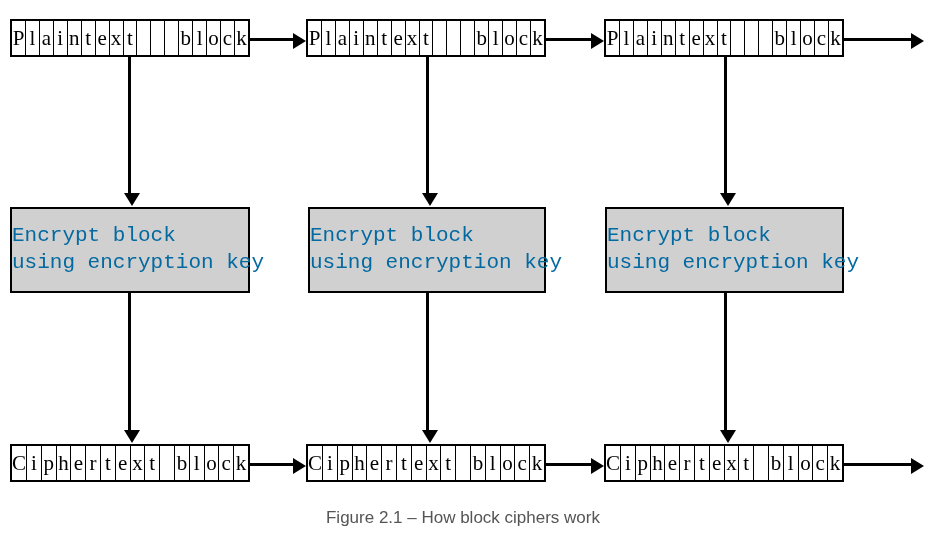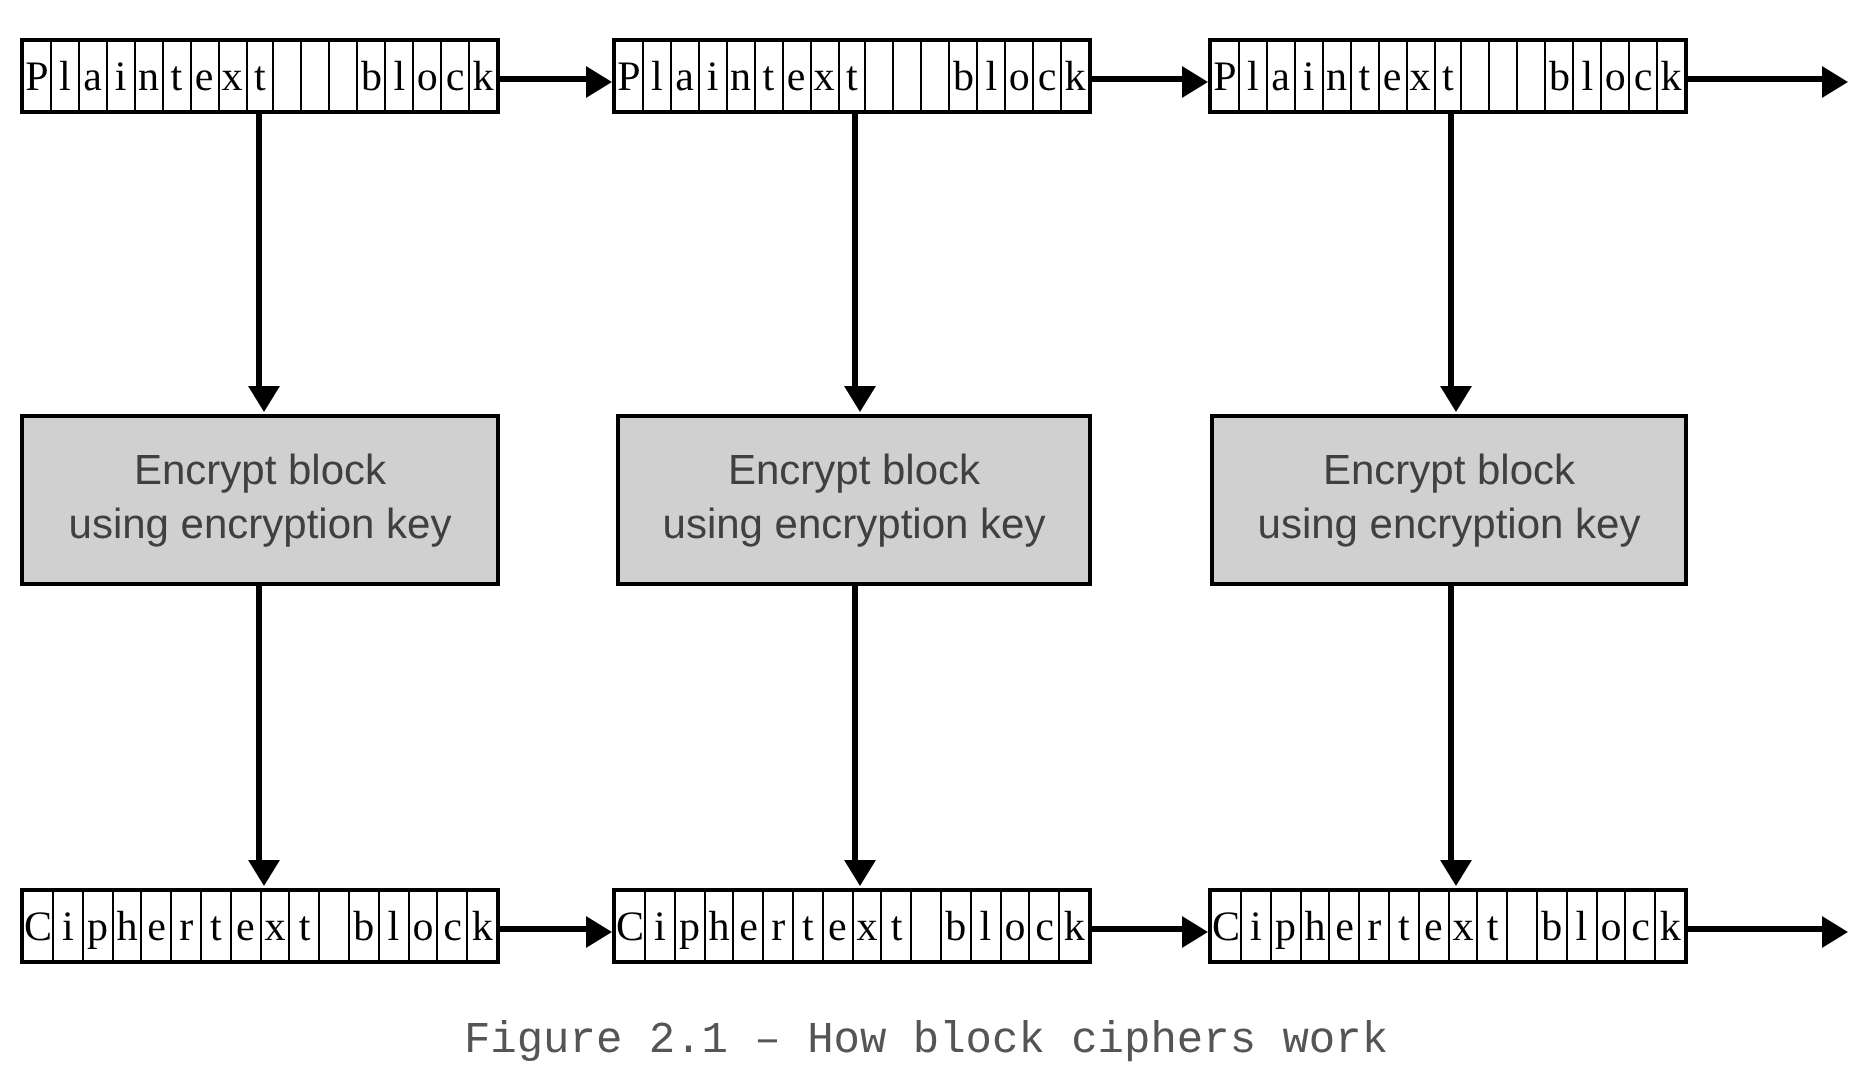--- a/index.html
+++ b/index.html
@@ -42,26 +42,26 @@
     border-right: none;
   }
 
   
   .procbox {
     position: absolute;
     box-sizing: border-box;
     border: 2px solid #000000;
     display: flex;
     flex-direction: column;
-    align-items: center;
+    align-items: flex-start;
     justify-content: center;
-    font-family: Liberation Sans, sans-serif;
+    font-family: Liberation Mono, monospace;
     font-size: 21px;
     line-height: 1.28;
-    color: #404040;
+    color: #0369a1;
     text-align: center;
   }
   .procbox .line { white-space: pre; }
 
   
   .arrow-v {
     position: absolute;
     width: 0;
     border-left: 3px solid #000000;
   }
@@ -90,22 +90,22 @@
     border-bottom: 8px solid transparent;
     border-left: 13px solid #000000;
   }
 
   
   #caption {
     position: absolute;
     left: 0;
     width: 926px;
     text-align: center;
-    font-family: Liberation Mono, monospace;
-    font-size: 22px;
+    font-family: Liberation Sans, sans-serif;
+    font-size: 17px;
     color: #555555;
     white-space: pre;
   }
 </style>
 </head>
 <body>
 
 <div id="figure">
 
   <div class="cellblock" style="left:10px; top:19px; width:240px;">

